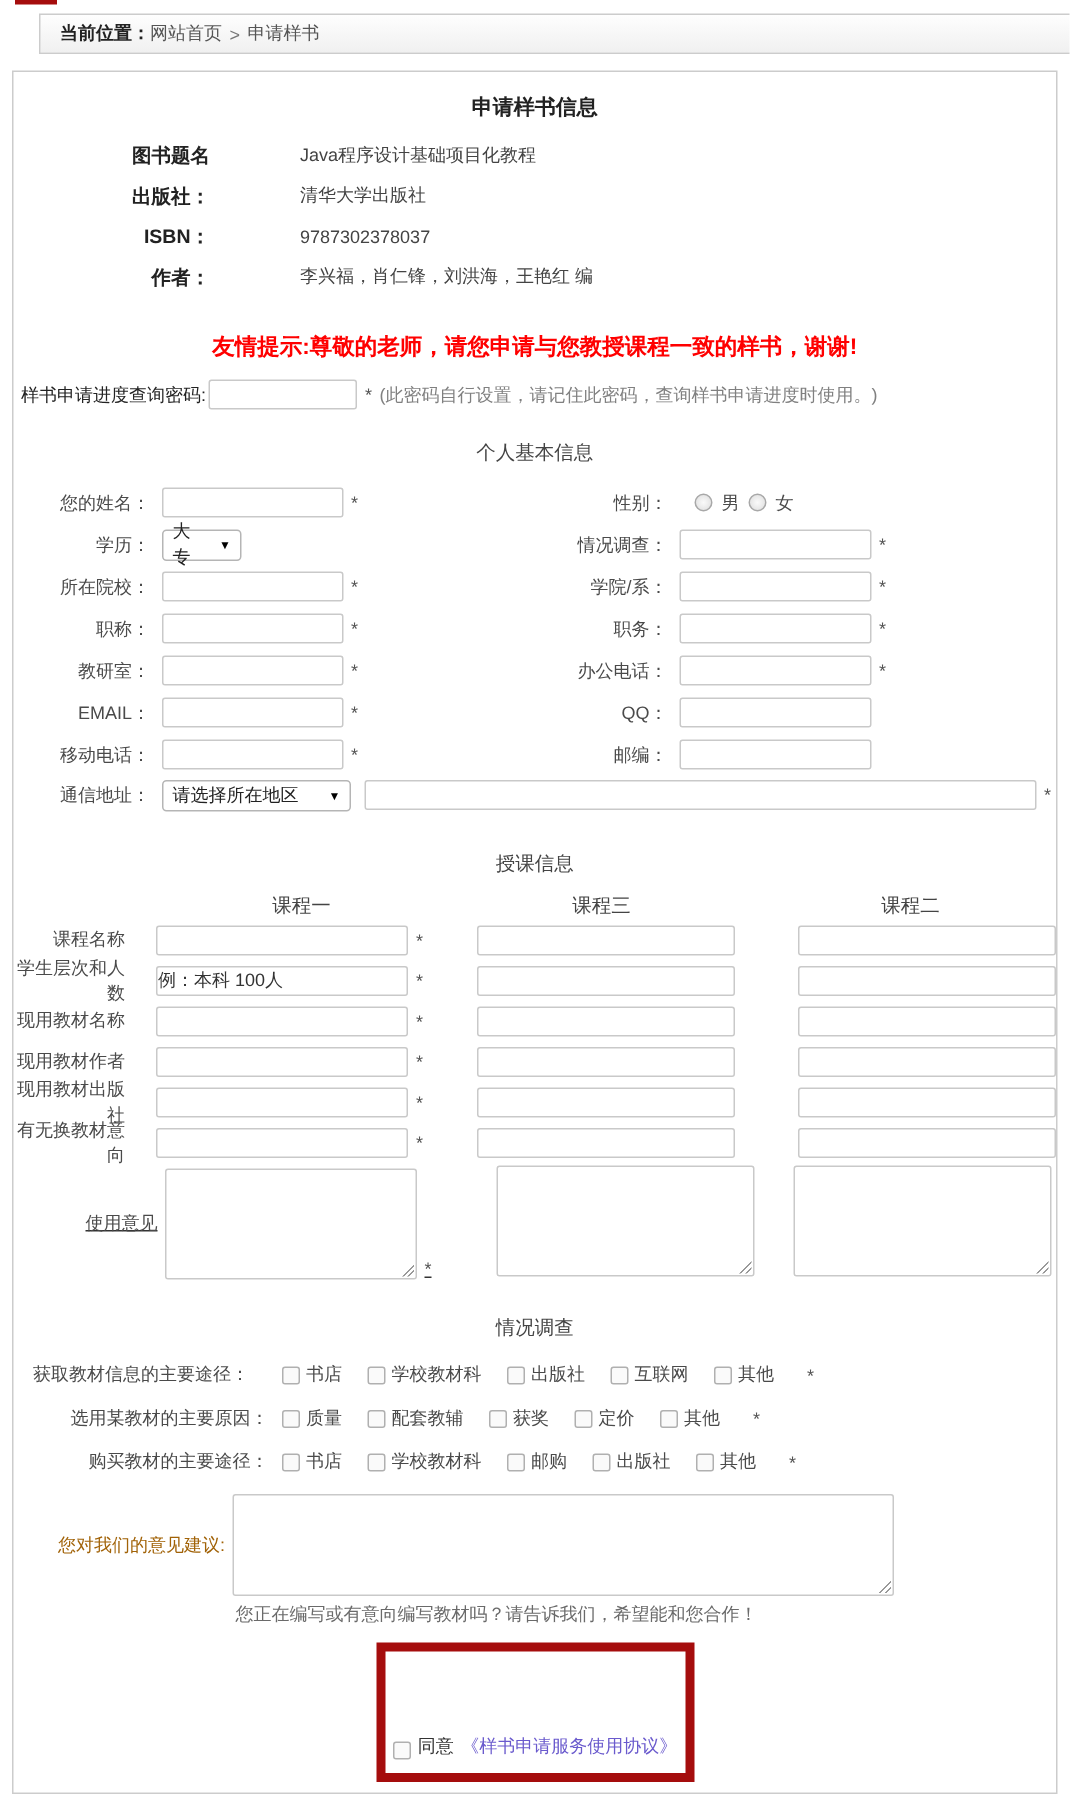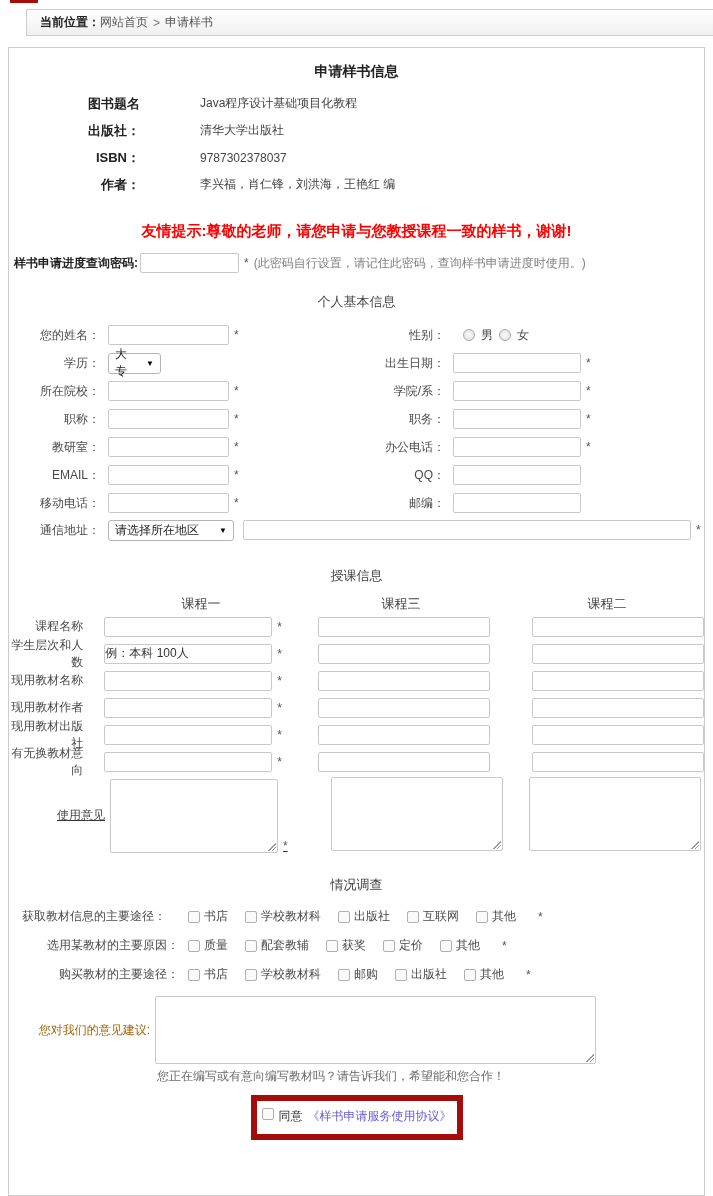--- a/index.html
+++ b/index.html
@@ -17,21 +17,21 @@
   .form-title { text-align:center; font-weight:bold; font-size:14px; color:#222; margin-top:15px; }
 
   .book-info { margin-top:9px; }
   .book-row { display:flex; height:27px; align-items:center; }
   .book-label { width:131px; text-align:right; font-weight:bold; color:#222; font-size:13px; }
   .book-value { margin-left:60px; color:#444; }
 
   .notice { text-align:center; color:#ff0000; font-weight:bold; font-size:15px; margin-top:24px; }
 
   .pwd-row { display:flex; align-items:center; margin-top:10px; padding-left:5px; height:24px; }
-  .pwd-label { font-weight:bold; color:#222; }
+  .pwd-label { font-weight:normal; color:#222; }
   .pwd-row input { width:99px; margin-left:2px; }
   .pwd-note { color:#808080; margin-left:5px; }
 
   .section-title { text-align:center; font-size:13px; color:#444; }
   .sec-personal { margin-top:18px; }
   .sec-course { margin-top:24px; }
   .sec-survey { margin-top:22px; }
 
   input.text { border:1px solid #c9c9c9; border-radius:2px; height:20px; padding:2px 0; font:12px "Liberation Sans",sans-serif; color:#333; background:#fff; }
   .ast { color:#555; margin-left:5px; }
@@ -93,21 +93,21 @@
   .s-opt { display:flex; align-items:center; gap:4px; color:#4a4a4a; }
 
   .f-row { display:flex; align-items:center; margin-top:2px; }
   .f-label { width:141px; text-align:right; color:#a16207; }
   .f-row .ta-wrap { margin-left:5px; }
   .f-row textarea { width:441px; height:68px; }
   .fb1 { margin-top:7px; }
   .hint { margin-left:148px; margin-top:4px; color:#6a6a6a; }
 
   .agree-box { width:212px; margin:10px auto 0; border:6px solid #a50d0d; padding:7px 0 9px; text-align:center; }
-  .agree-line { display:flex; align-items:flex-start; justify-content:center; gap:5px; color:#333; }
+  .agree-line { display:flex; align-items:flex-end; justify-content:center; gap:5px; color:#333;margin-top:48px; }
   .agree-link { color:#6a5acd; cursor:pointer; }
 </style>
 </head>
 <body>
 
 <div class="top-fragment"></div>
 
 <div class="breadcrumb">
   <span class="bc-prefix">当前位置：</span>
   <span class="bc-item">网站首页</span>
@@ -167,21 +167,21 @@
       </span>
     </div>
     <div class="p-row">
       <span class="p-label">学历：</span>
       <span class="p-field1">
         <span class="fake-select edu-select">
           <span>大专</span>
           <span class="sel-arrow">▼</span>
         </span>
       </span>
-      <span class="p-label2">出生日期：</span>
+      <span class="p-label2">情况调查：</span>
       <span class="p-field2">
           <input class="text" type="text" style="">
           <span class="ast">*</span>
         </span>
     </div>
     <div class="p-row">
       <span class="p-label">所在院校：</span>
       <span class="p-field1">
           <input class="text" type="text" style="">
           <span class="ast">*</span>

